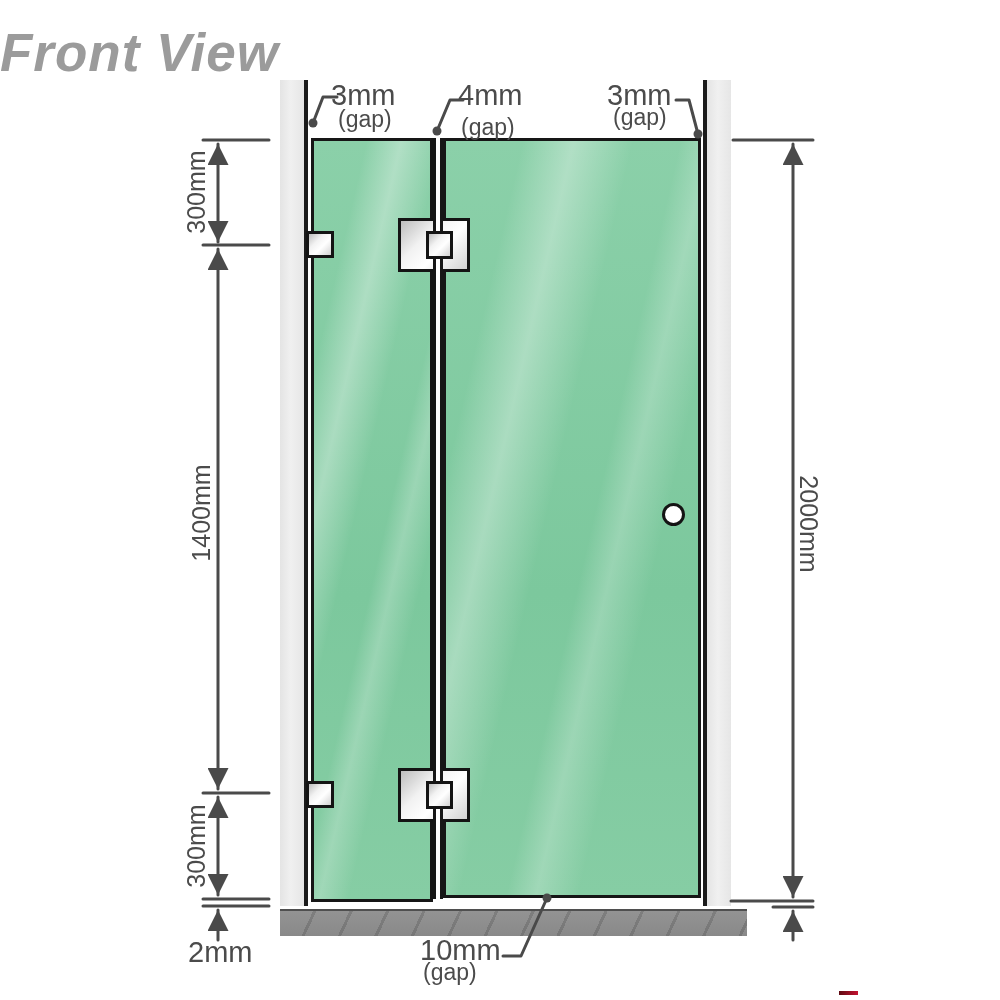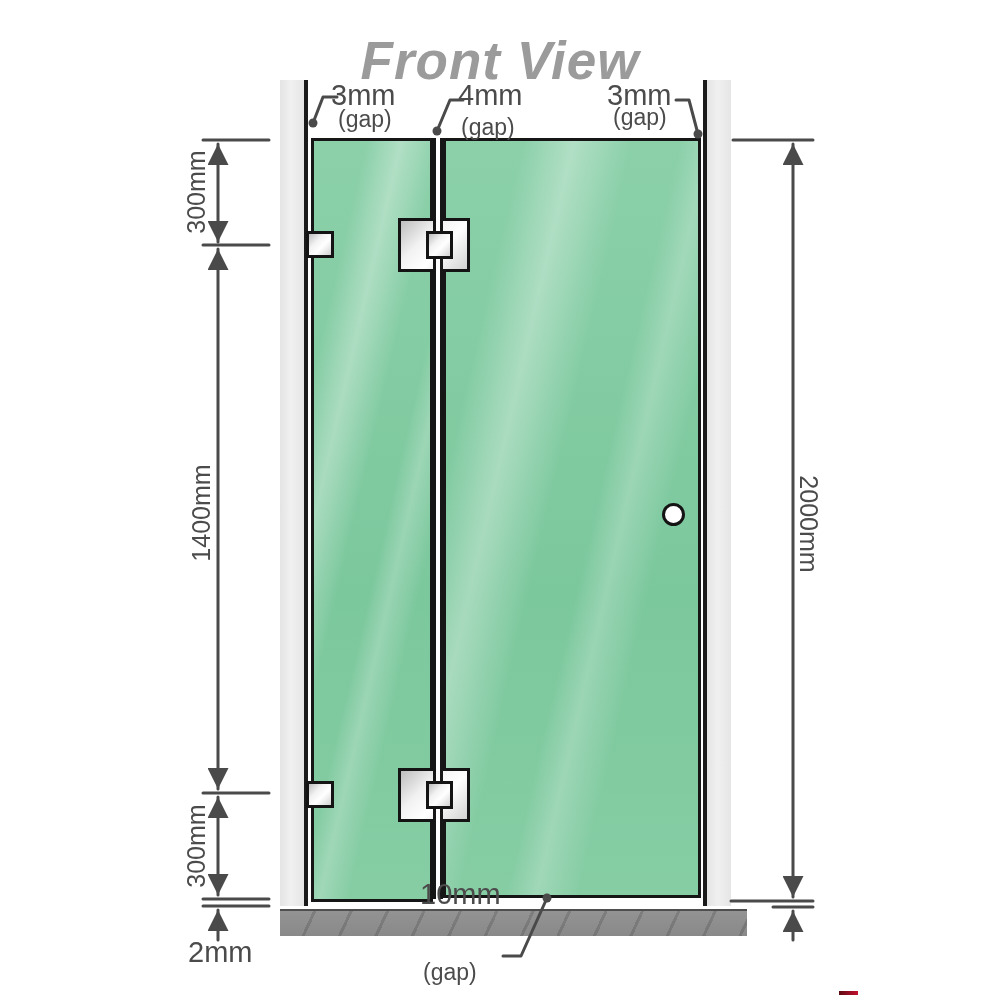--- a/index.html
+++ b/index.html
@@ -3,22 +3,22 @@
 <meta charset="utf-8">
 <style>
   html,body{margin:0;padding:0;background:#fff;}
   *{box-sizing:border-box;}
   .canvas{
     position:relative;width:1000px;height:1000px;background:#ffffff;overflow:hidden;
     font-family:"Liberation Sans", sans-serif;color:#4a4a4a;
   }
   
   .title{
-    position:absolute;left:0;right:0;top:22px;text-align:center;
-    font-size:53px;font-weight:bold;font-style:italic;color:#9b9b9b;letter-spacing:1px;margin-top:8px;
+    position:absolute;left:0;right:0;top:22px;text-align:left;
+    font-size:53px;font-weight:bold;font-style:italic;color:#9b9b9b;letter-spacing:1px;
   }
   
   .post{position:absolute;top:80px;height:826px;background:linear-gradient(90deg,#e4e4e4,#f0f0f0 45%,#e6e6e6);z-index:1;}
   .post-left{left:280px;width:28px;border-right:4px solid #1b1b1b;}
   .post-right{left:703px;width:28px;border-left:4px solid #1b1b1b;}
   
   .glass{
     position:absolute;border:3px solid #161616;z-index:2;
     background:
       linear-gradient(103deg, rgba(255,255,255,0) 18%, rgba(255,255,255,.33) 30%, rgba(255,255,255,0) 44%),
@@ -138,21 +138,21 @@
 
   <div class="lbl" style="left:331px;top:81px;">3mm</div>
   <div class="lbl lbl-sub" style="left:338px;top:108px;">(gap)</div>
 
   <div class="lbl" style="left:458px;top:81px;text-align:right;">4mm</div>
   <div class="lbl lbl-sub" style="left:461px;top:116px;">(gap)</div>
 
   <div class="lbl" style="left:607px;top:81px;">3mm</div>
   <div class="lbl lbl-sub" style="left:613px;top:106px;">(gap)</div>
 
-  <div class="lbl" style="left:420px;top:880px;">10mm</div>
+  <div class="lbl" style="left:420px;top:936px;">10mm</div>
   <div class="lbl lbl-sub" style="left:423px;top:961px;">(gap)</div>
 
   <div class="lbl dim-lbl rot" style="left:196px;top:192px;">300mm</div>
   <div class="lbl dim-lbl rot" style="left:201px;top:513px;">1400mm</div>
   <div class="lbl dim-lbl rot" style="left:196px;top:846px;">300mm</div>
   <div class="lbl" style="left:188px;top:938px;">2mm</div>
   <div class="lbl dim-lbl rot-cw" style="left:808px;top:524px;">2000mm</div>
 
   <div class="red-frag"></div>
 

